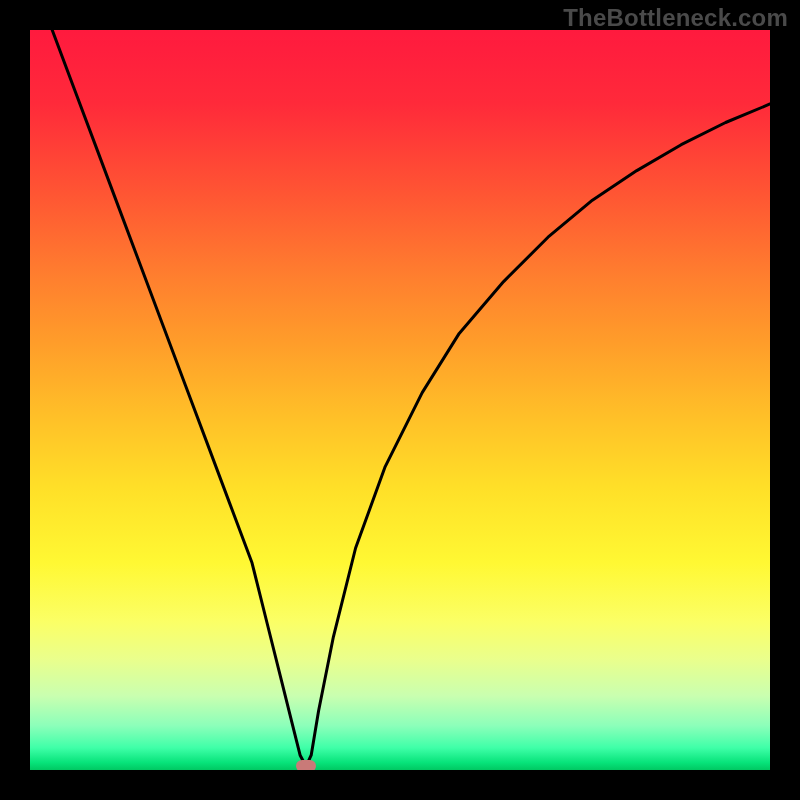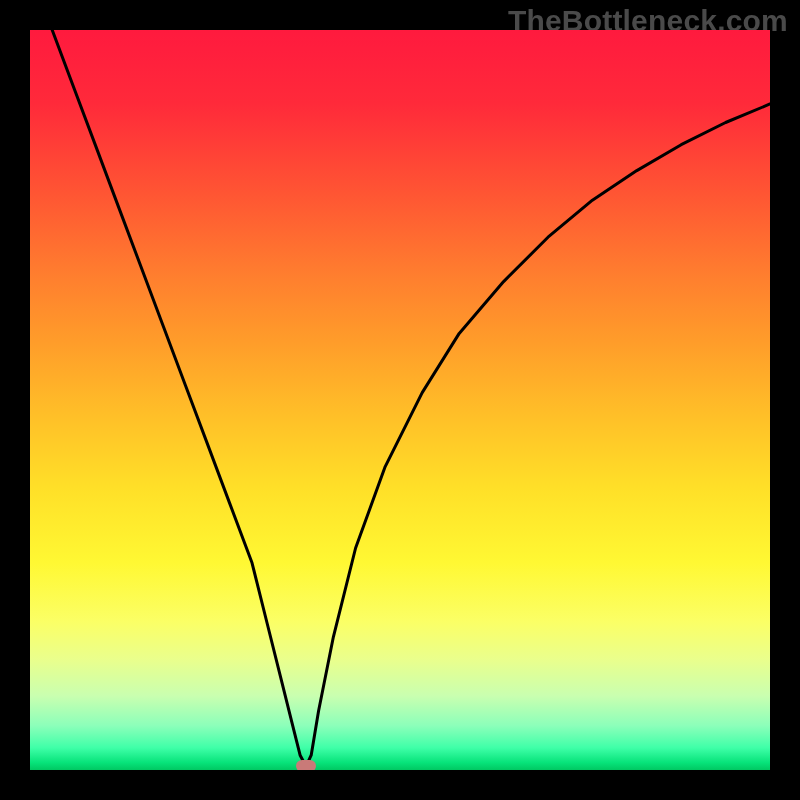--- a/index.html
+++ b/index.html
@@ -16,21 +16,21 @@
     #fff833 72%,
     #fbff66 80%,
     #eaff8c 85%,
     #c9ffb0 90%,
     #8cffba 94%,
     #3fffa8 97%,
     #07e37a 99%,
     #00c862 100%)}
   svg.curve{position:absolute;inset:0;width:100%;height:100%}
   .marker{position:absolute;width:20px;height:12px;border-radius:6px;background:#c97a78;transform:translate(-50%,-50%)}
-  .attribution{position:absolute;top:4px;right:12px;color:#4a4a4a;font-size:30px;font-weight:600;letter-spacing:.2px}
+  .attribution{position:absolute;top:4px;right:12px;color:#4a4a4a;font-size:24px;font-weight:600;letter-spacing:.2px}
 </style>
 </head>
 <body>
 
 <div class="frame">
   <div class="attribution">TheBottleneck.com</div>
   <div class="plot">
     <div class="gradient"></div>
     <svg class="curve" viewBox="0 0 740 740" preserveAspectRatio="none">
       <path id="curve-path" fill="none" stroke="#000" stroke-width="3" stroke-linecap="round" stroke-linejoin="round" d="M0.00 -59.20 L22.20 0.00 L44.40 59.20 L66.60 118.40 L88.80 177.60 L111.00 236.80 L133.20 296.00 L155.40 355.20 L177.60 414.40 L199.80 473.60 L222.00 532.80 L236.80 592.00 L251.60 651.20 L262.70 695.60 L270.10 725.20 L276.02 736.30 L281.20 725.20 L288.60 680.80 L303.40 606.80 L325.60 518.00 L355.20 436.60 L392.20 362.60 L429.20 303.40 L473.60 251.60 L518.00 207.20 L562.40 170.20 L606.80 140.60 L651.20 114.70 L695.60 92.50 L740.00 74.00"></path>

